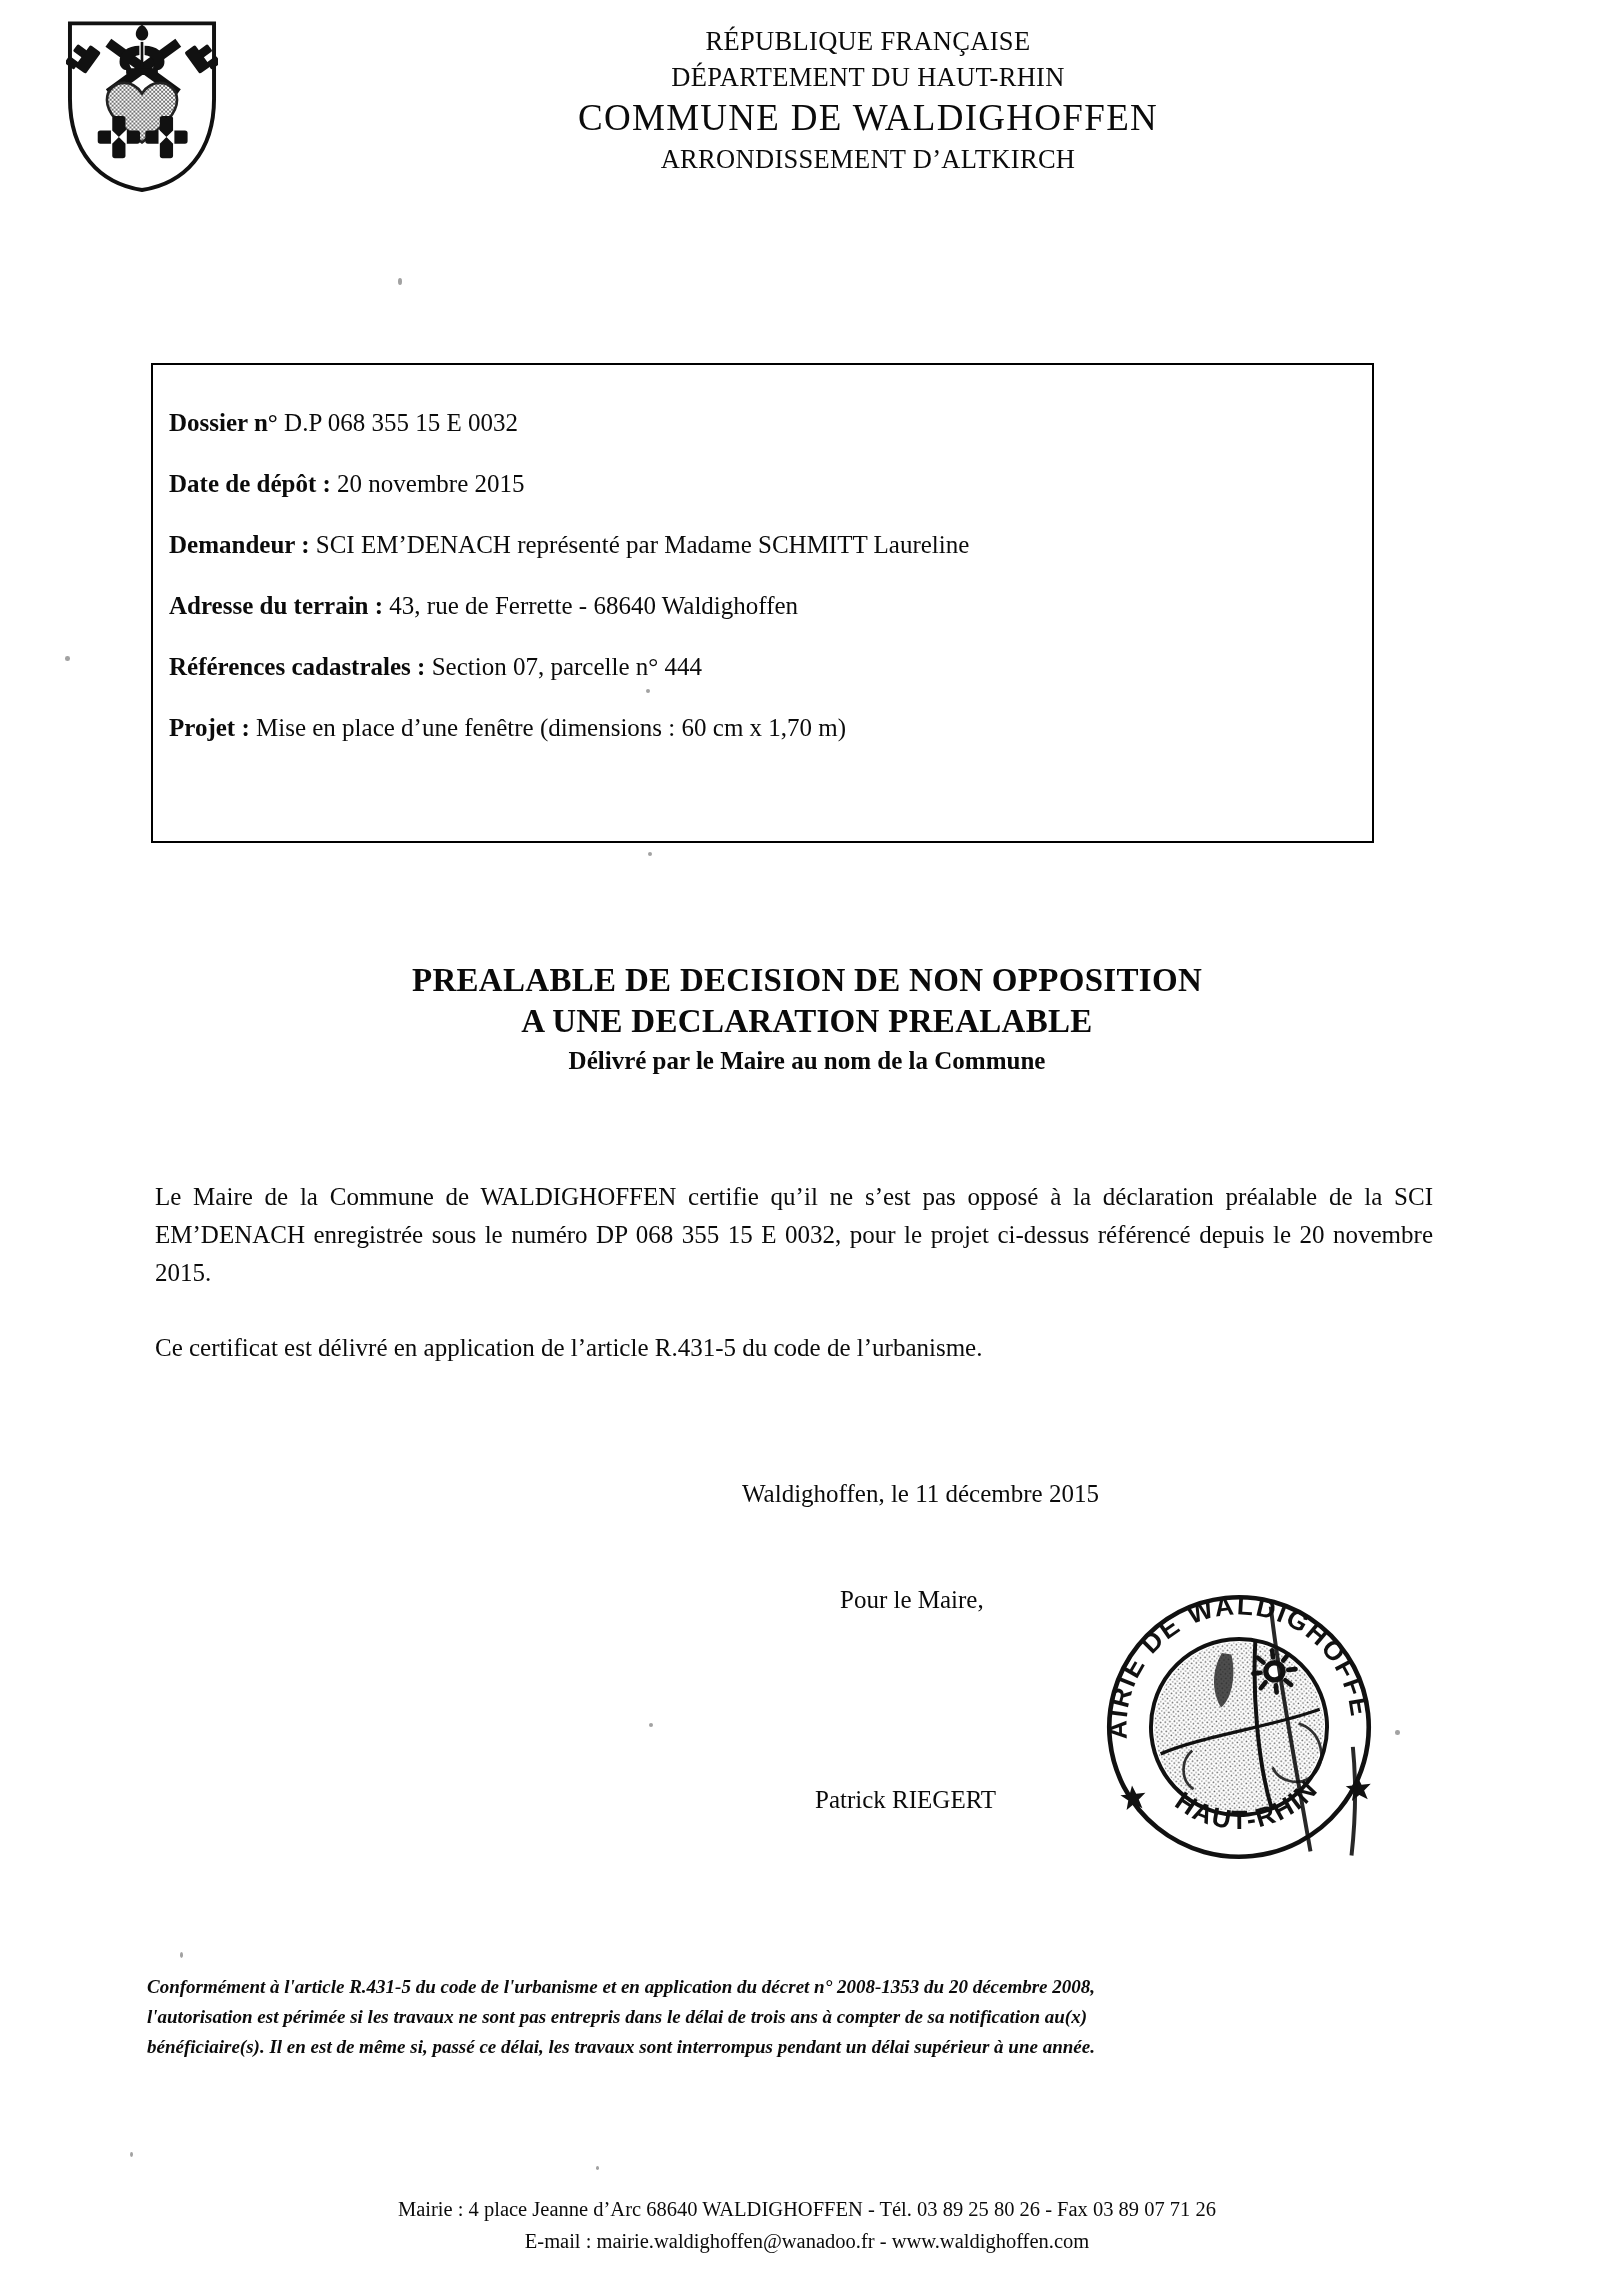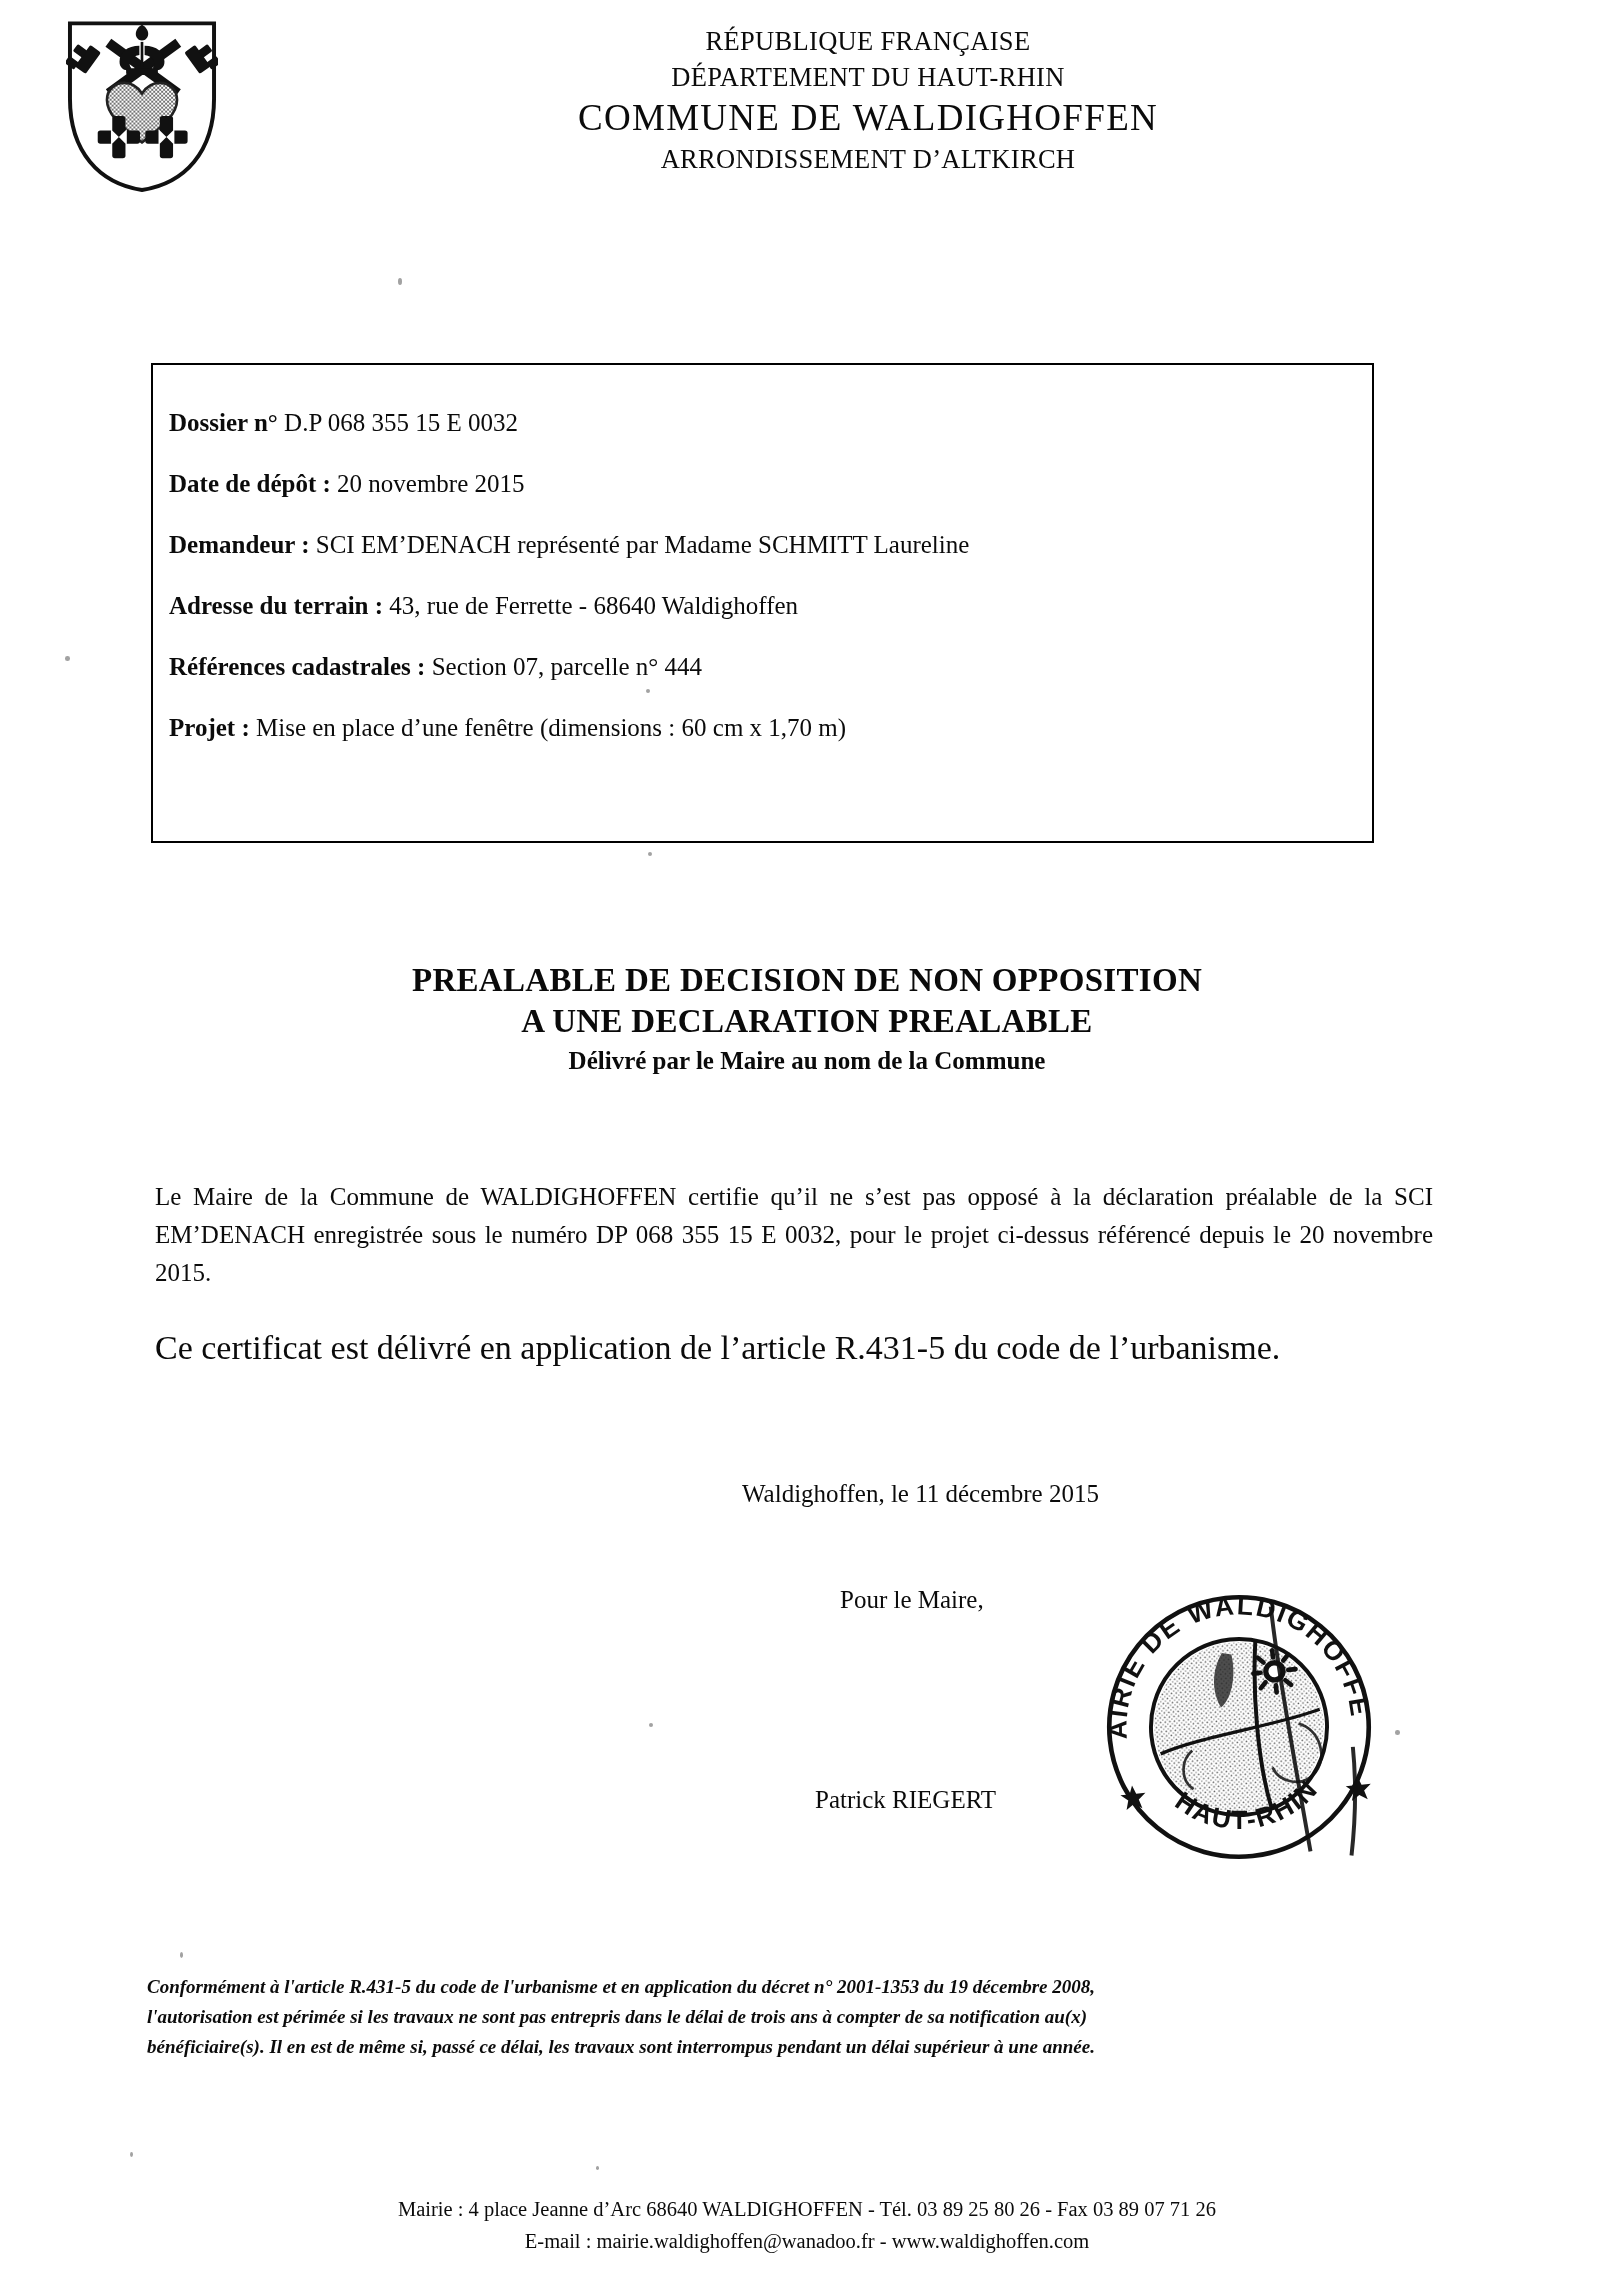--- a/index.html
+++ b/index.html
@@ -90,21 +90,21 @@
     width: 1278px;
   }
   #body-para-1 {
     font-size: 25px;
     line-height: 38px;
     text-align: justify;
     text-justify: inter-word;
     color: #0b0b0b;
   }
   #body-para-2 {
-    font-size: 34px;
+    font-size: 25px;
     line-height: 38px;
     margin-top: 37px;
     text-align: left;
     color: #0b0b0b;
   }
 
   
   #signature-block {
     position: absolute;
     left: 742px; top: 1478px;
@@ -335,21 +335,21 @@
         </text>
       </g>
 
       <path d="M258 28 C268 120 292 250 318 398" fill="none" stroke="#111" stroke-width="6" opacity=".9"></path>
       <path d="M382 240 C388 300 386 350 380 404" fill="none" stroke="#111" stroke-width="6" opacity=".9"></path>
     </svg>
   </div>
 </div>
 
 <div id="legal-footnote">
-  <div class="fn-line">Conformément à l'article R.431-5 du code de l'urbanisme et en application du décret n° 2001-1353 du 19 décembre 2008,</div>
+  <div class="fn-line">Conformément à l'article R.431-5 du code de l'urbanisme et en application du décret n° 2008-1353 du 20 décembre 2008,</div>
   <div class="fn-line">l'autorisation est périmée si les travaux ne sont pas entrepris dans le délai de trois ans à compter de sa notification au(x)</div>
   <div class="fn-line">bénéficiaire(s). Il en est de même si, passé ce délai, les travaux sont interrompus pendant un délai supérieur à une année.</div>
 </div>
 
 <div id="page-footer">
   <div class="ft-line">Mairie : 4 place Jeanne d’Arc 68640 WALDIGHOFFEN - Tél. 03 89 25 80 26 - Fax 03 89 07 71 26</div>
   <div class="ft-line">E-mail : mairie.waldighoffen@wanadoo.fr - www.waldighoffen.com</div>
 </div>
 
 <div class="speck" style="left:398px;top:278px;width:4px;height:6.6px;"></div>

